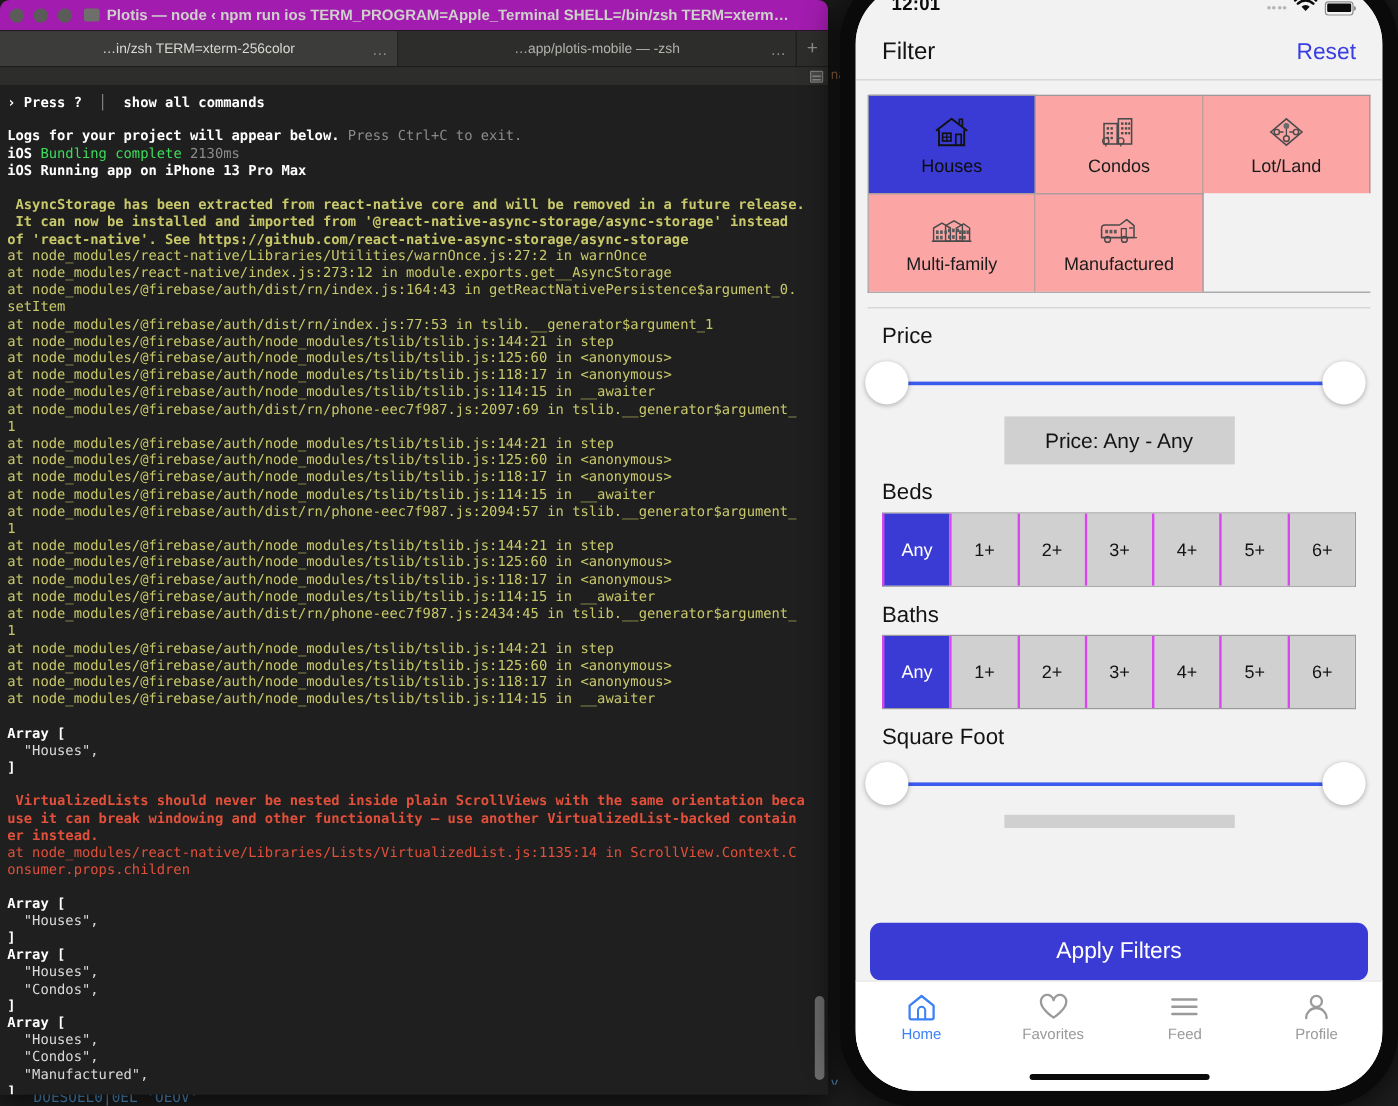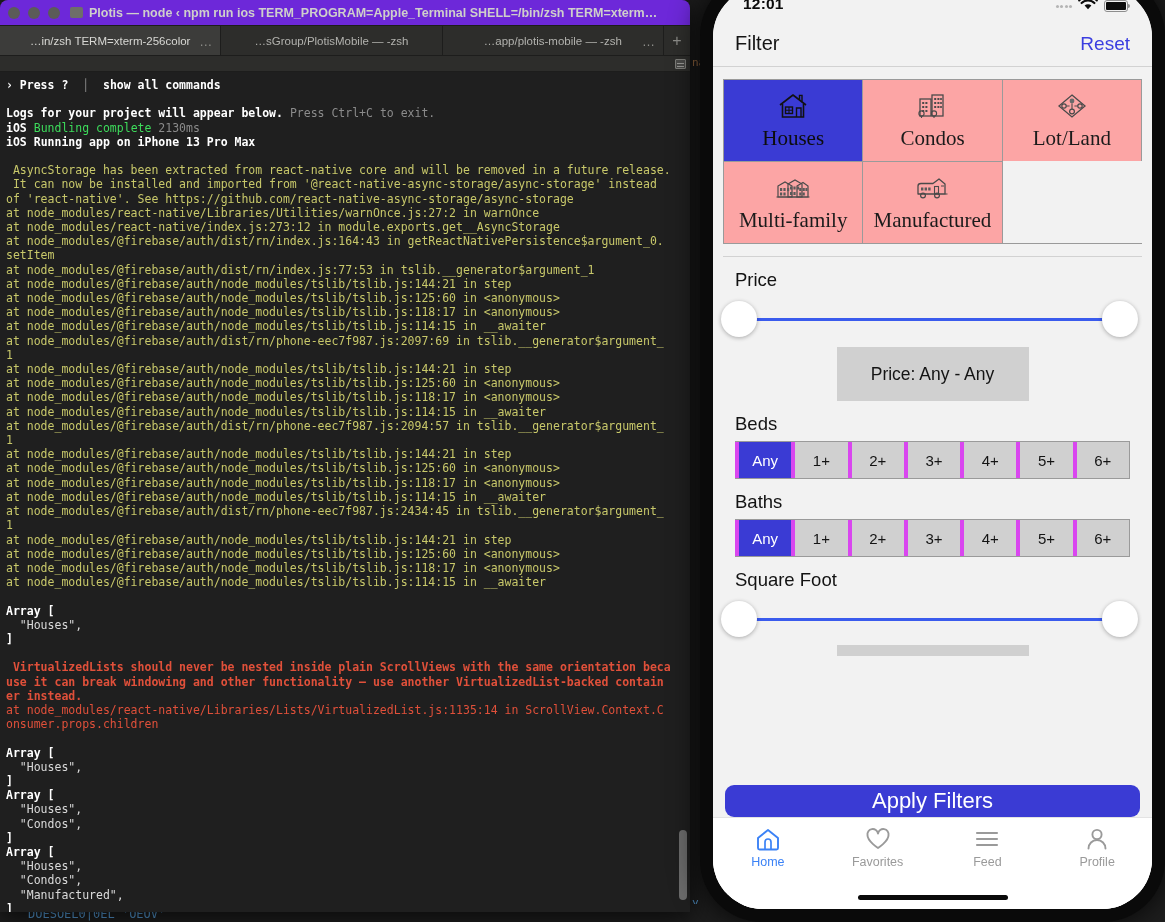--- a/index.html
+++ b/index.html
@@ -62,21 +62,21 @@
     left: 0; top: 0;
     width: 690px; height: 912px;
     background: #262626;
     border-radius: 8px 8px 0 0;
     box-shadow: 0 6px 26px rgba(0,0,0,.7);
     overflow: hidden;
   }
   .titlebar {
     position: relative;
     height: 26px;
-    background: #6d28d9;
+    background: #a21caf;
     border-bottom: 1px solid #1d1d1c;
     display: flex;
     align-items: center;
     padding: 0 8px;
   }
   .traffic { display: flex; gap: 8px; align-items: center; }
   .dot { width: 12px; height: 12px; border-radius: 50%; background: #5b5b59; }
   .title-folder {
     width: 13px; height: 11px;
     background: #6e6e6a;
@@ -175,21 +175,21 @@
     left: 0; bottom: 0;
     width: 8px; height: 70px;
     background: #6b6b6b;
     border-radius: 4px;
   }
   .c-white  { color: #dadada; }
   .c-bold   { color: #ffffff; font-weight: bold; }
   .c-gray   { color: #8b8b8b; }
   .c-green  { color: #3ddc5b; }
   .c-yellow { color: #c8c86a; }
-  .c-yellowb{ color: #c8c86a; font-weight: normal; }
+  .c-yellowb{ color: #c8c86a; font-weight: bold; }
   .c-red    { color: #e0503a; }
   .c-redb   { color: #e0503a; font-weight: bold; }
 
   
   #simulator {
     position: absolute;
     left: 700px; top: -26px;
     width: 465px; height: 948px;
   }
   .phone-frame {
@@ -294,21 +294,21 @@
     display: flex;
     flex-direction: column;
     align-items: center;
     justify-content: center;
     gap: 4px;
     background: #fca5a5;
     border-top: 1px solid #9a9a9a;
     border-right: 1px solid #9a9a9a;
   }
   .type-cell.selected { background: #3a3bd4; }
-  .type-cell .tlabel { font-size: 21px; color: #1b1b1b; font-family: Liberation Serif, serif; }
+  .type-cell .tlabel { font-size: 15px; color: #1b1b1b; }
   .type-cell.selected .tlabel { color: #0d0d0d; }
   .type-ico { height: 32px; display: flex; align-items: center; justify-content: center; }
   .type-ico svg { display: block; }
 
   .divider-line { height: 1px; background: #d2d2d2; margin: 12px 10px 0 10px; }
 
   .section { padding: 12px 22px 0 22px; }
   .section-title { font-size: 18.5px; color: #131313; }
 
   .slider-wrap {
@@ -329,65 +329,65 @@
     background: #ffffff;
     border-radius: 50%;
     box-shadow: 0 1px 4px rgba(0,0,0,.3);
   }
   .knob.left { left: 4px; }
   .knob.right { right: 4px; }
 
   .pricepill {
     margin: 4px auto 0 auto;
     width: 192px;
-    height: 54px;
+    height: 40px;
     background: #d0d0d0;
     display: flex;
     align-items: center;
     justify-content: center;
     font-size: 17.5px;
     color: #141414;
   }
 
   .chip-row {
     display: flex;
     margin: 6px 22px 0 22px;
     border: 1px solid #9a9a9a;
     border-left: none;
   }
   .chip {
     flex: 1 1 0;
-    height: 36px;
+    height: 60px;
     display: flex;
     align-items: center;
     justify-content: center;
     font-size: 15px;
     color: #141414;
     background: #d0d0d0;
-    border-left: 4px solid #d946ef;
+    border-left: 2px solid #d946ef;
   }
   .chip.selected { background: #3a3bd4; color: #ffffff; }
 
   .sqft-stub {
     margin: 2px auto 0 auto;
     width: 192px;
     height: 11px;
     background: #d0d0d0;
   }
 
   .apply-btn {
     margin: 0 12px;
-    height: 32px;
+    height: 48px;
     background: #3a3bd4;
     border-radius: 9px;
     display: flex;
     align-items: center;
     justify-content: center;
     color: #fff;
-    font-size: 22px;
+    font-size: 19px;
   }
 
   .tabbar-app {
     height: 92px;
     background: #ffffff;
     border-top: 1px solid #e3e3e3;
     display: flex;
     align-items: flex-start;
     padding-top: 9px;
   }
@@ -462,23 +462,20 @@
         <span class="dot"></span>
       </div>
       <span class="title-folder"></span>
       <span class="win-title">Plotis — node ‹ npm run ios TERM_PROGRAM=Apple_Terminal SHELL=/bin/zsh TERM=xterm…</span>
     </div>
 
     <div class="tabbar">
       <div class="tab active">
         <span>…in/zsh TERM=xterm-256color</span>
         <span class="tab-ellipsis">…</span>
-      </div>
-      <div class="tab">
-        <span>…sGroup/PlotisMobile — -zsh</span>
       </div>
       <div class="tab">
         <span>…app/plotis-mobile — -zsh</span>
         <span class="tab-ellipsis">…</span>
       </div>
       <div class="tab-plus">+</div>
     </div>
 
     <div class="subbar">
       <span class="subbar-icon"></span>

